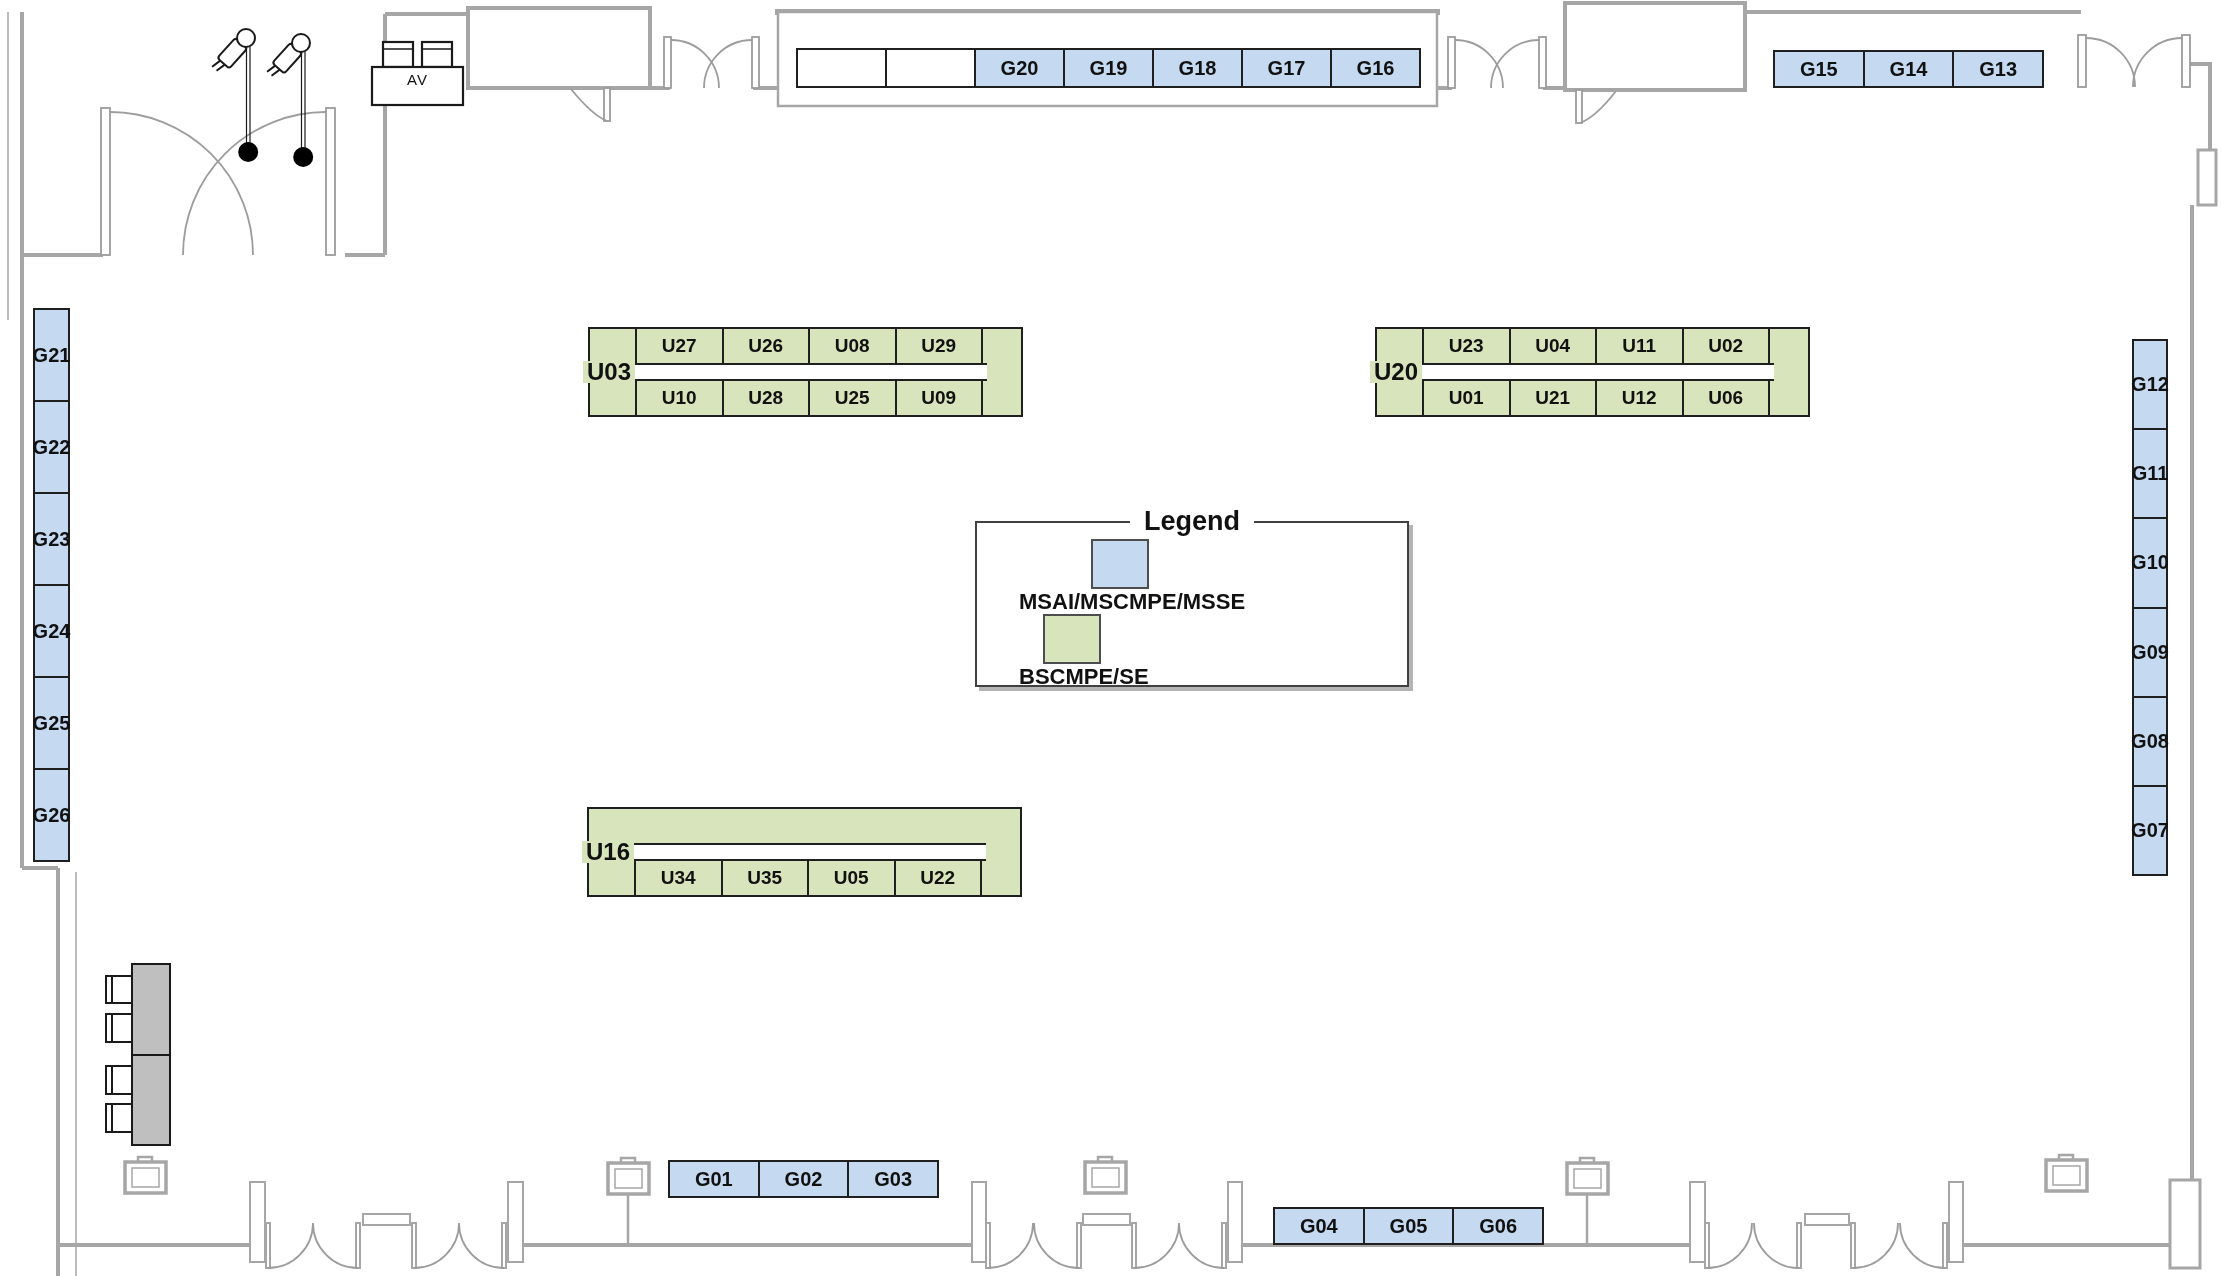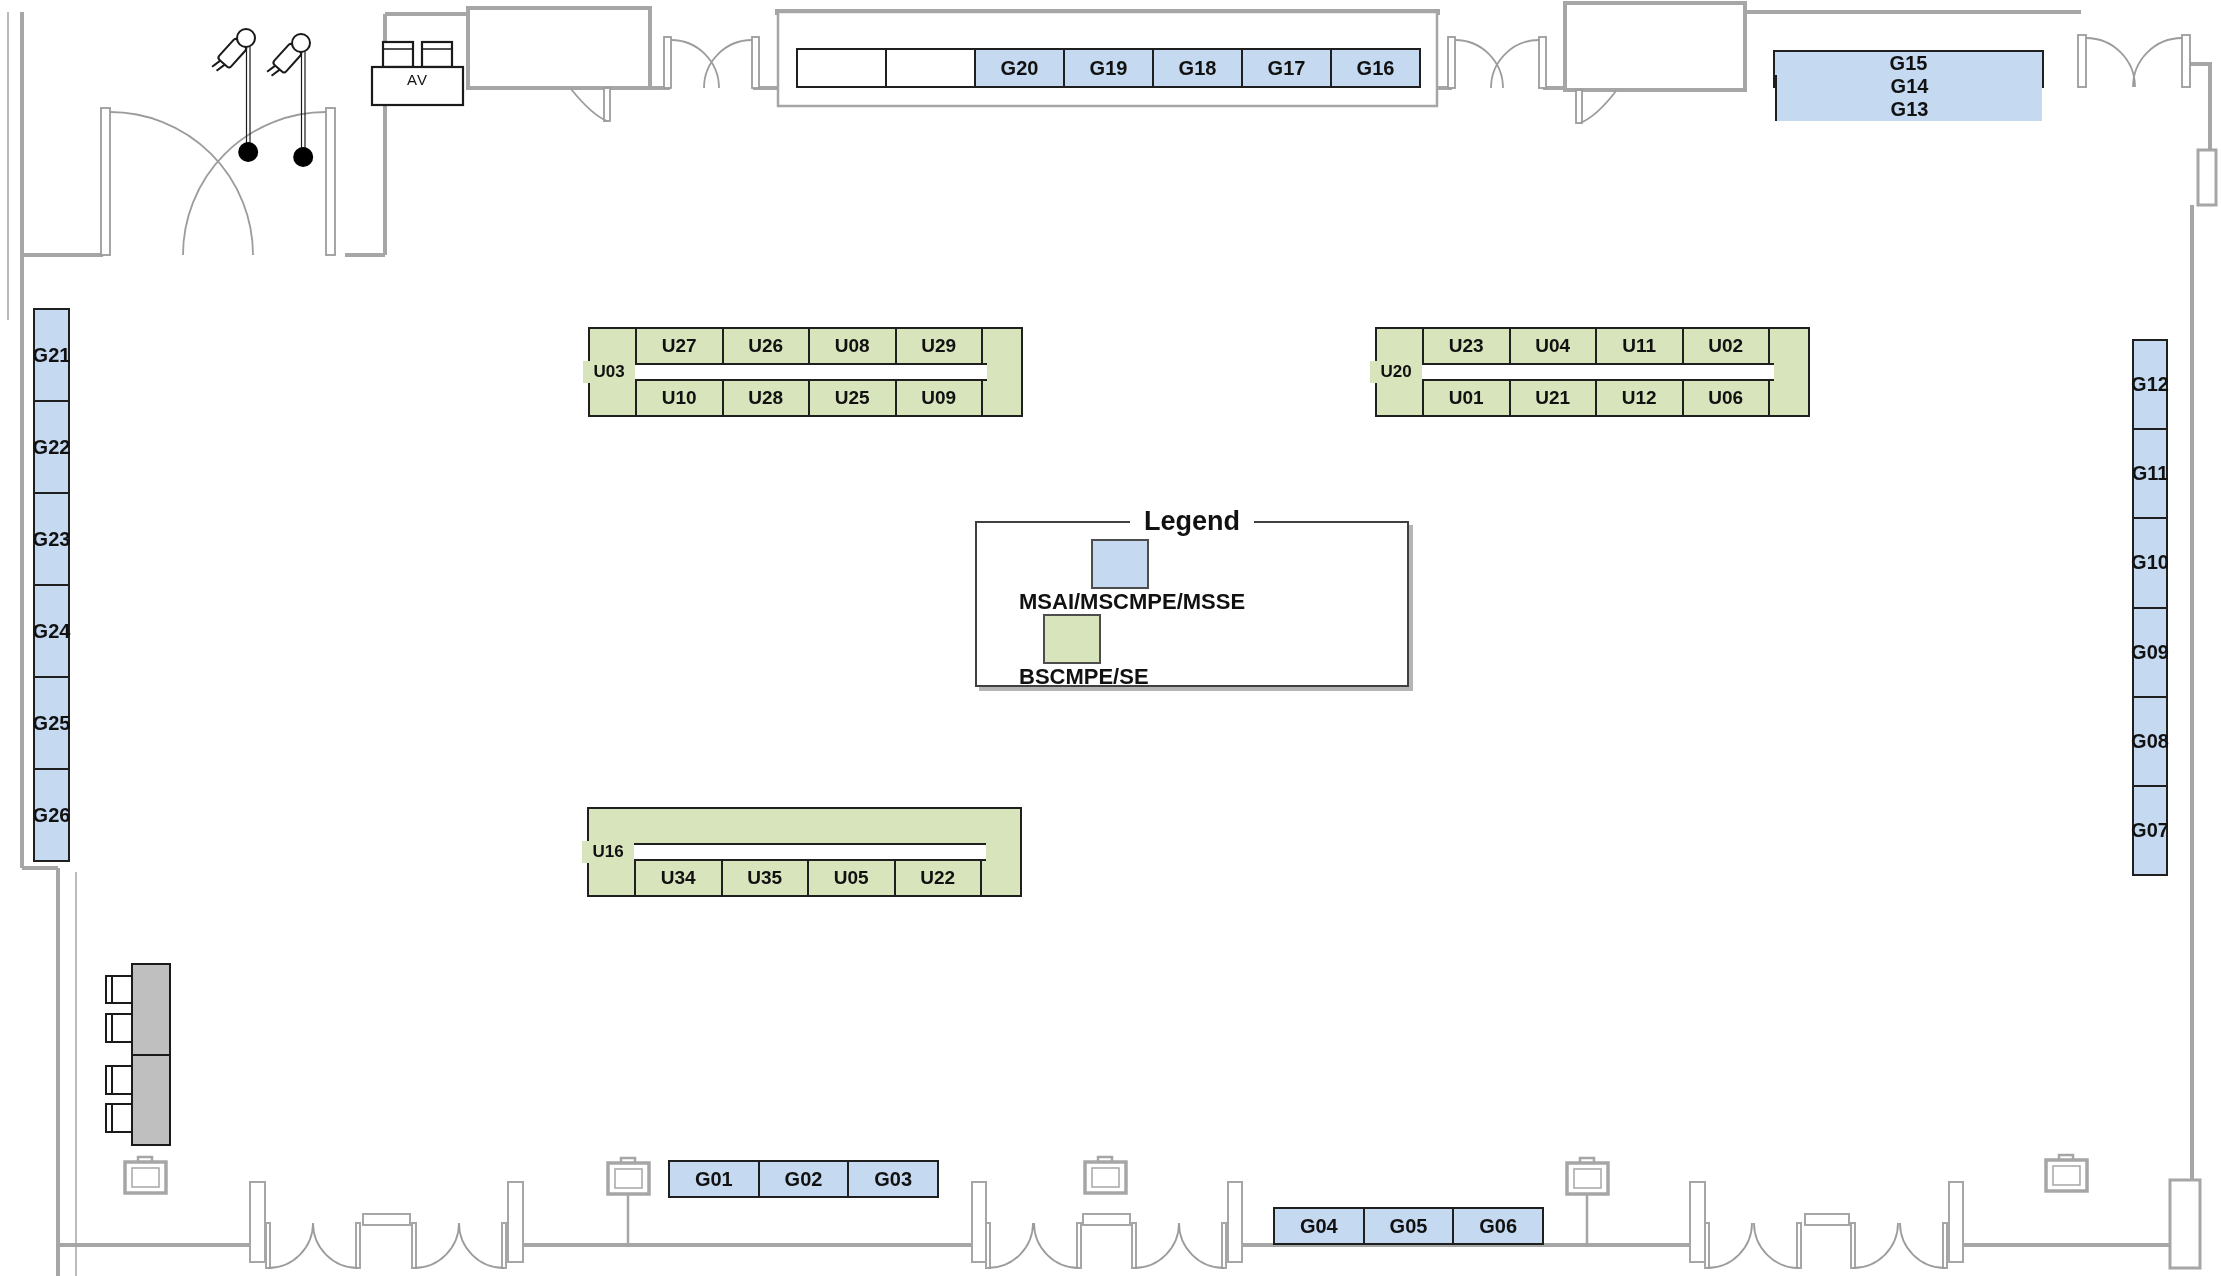--- a/index.html
+++ b/index.html
@@ -20,21 +20,21 @@
           border:2px solid #1f1f1f;box-sizing:border-box;}
   .i-gap{position:absolute;left:36px;right:34px;top:34px;height:18px;background:#fff;
          border-top:2px solid #1f1f1f;border-bottom:2px solid #1f1f1f;box-sizing:border-box;z-index:1;}
   .i-row{position:absolute;left:45px;width:348px;height:34px;display:flex;z-index:2;}
   .i-row.top{top:0;}
   .i-row.bot{top:52px;}
   .i-row .cell{flex:1 1 0;display:flex;align-items:center;justify-content:center;
                font-weight:bold;font-size:19px;border-left:2px solid #1f1f1f;box-sizing:border-box;}
   .i-row .cell:last-child{border-right:2px solid #1f1f1f;}
   .i-label{position:absolute;left:-7px;top:32px;width:52px;height:22px;background:#d7e4bc;
-           display:flex;align-items:center;justify-content:center;font-weight:bold;font-size:17px;z-index:3;}
+           display:flex;align-items:center;justify-content:center;font-weight:bold;font-size:24px;z-index:3;}
   .legend{position:absolute;left:975px;top:521px;width:434px;height:166px;background:#fff;
           border:2px solid #404040;box-sizing:border-box;box-shadow:4px 4px 0 rgba(120,120,120,.55);}
   .legend-title{position:absolute;top:-17px;left:50%;transform:translateX(-50%);
                 background:#fff;padding:0 14px;font-size:27px;font-weight:bold;white-space:nowrap;}
   .legend-item{position:absolute;left:18px;display:flex;align-items:center;flex-direction:column;}
   .legend-swatch{width:58px;height:50px;border:2px solid #4d4d4d;box-sizing:border-box;}
   .legend-label{margin-left:24px;font-weight:bold;font-size:22px;white-space:nowrap;}
   .av-label{position:absolute;left:372px;top:67px;width:91px;height:24px;display:flex;
             align-items:center;justify-content:center;font-size:15px;letter-spacing:1px;}
 </style>
@@ -176,21 +176,21 @@
   <div class="strip" style="left:796px;top:48px;width:625px;height:40px;">
     <div class="cell white"></div>
     <div class="cell white"></div>
     <div class="cell blue">G20</div>
     <div class="cell blue">G19</div>
     <div class="cell blue">G18</div>
     <div class="cell blue">G17</div>
     <div class="cell blue">G16</div>
   </div>
 
-  <div class="strip" style="left:1773px;top:50px;width:271px;height:38px;flex-direction:column;">
+  <div class="strip" style="left:1773px;top:50px;width:271px;height:38px;">
     <div class="cell blue">G15</div>
     <div class="cell blue">G14</div>
     <div class="cell blue">G13</div>
   </div>
 
   <div class="strip v" style="left:33px;top:308px;width:37px;height:554px;">
     <div class="cell blue">G21</div>
     <div class="cell blue">G22</div>
     <div class="cell blue">G23</div>
     <div class="cell blue">G24</div>

